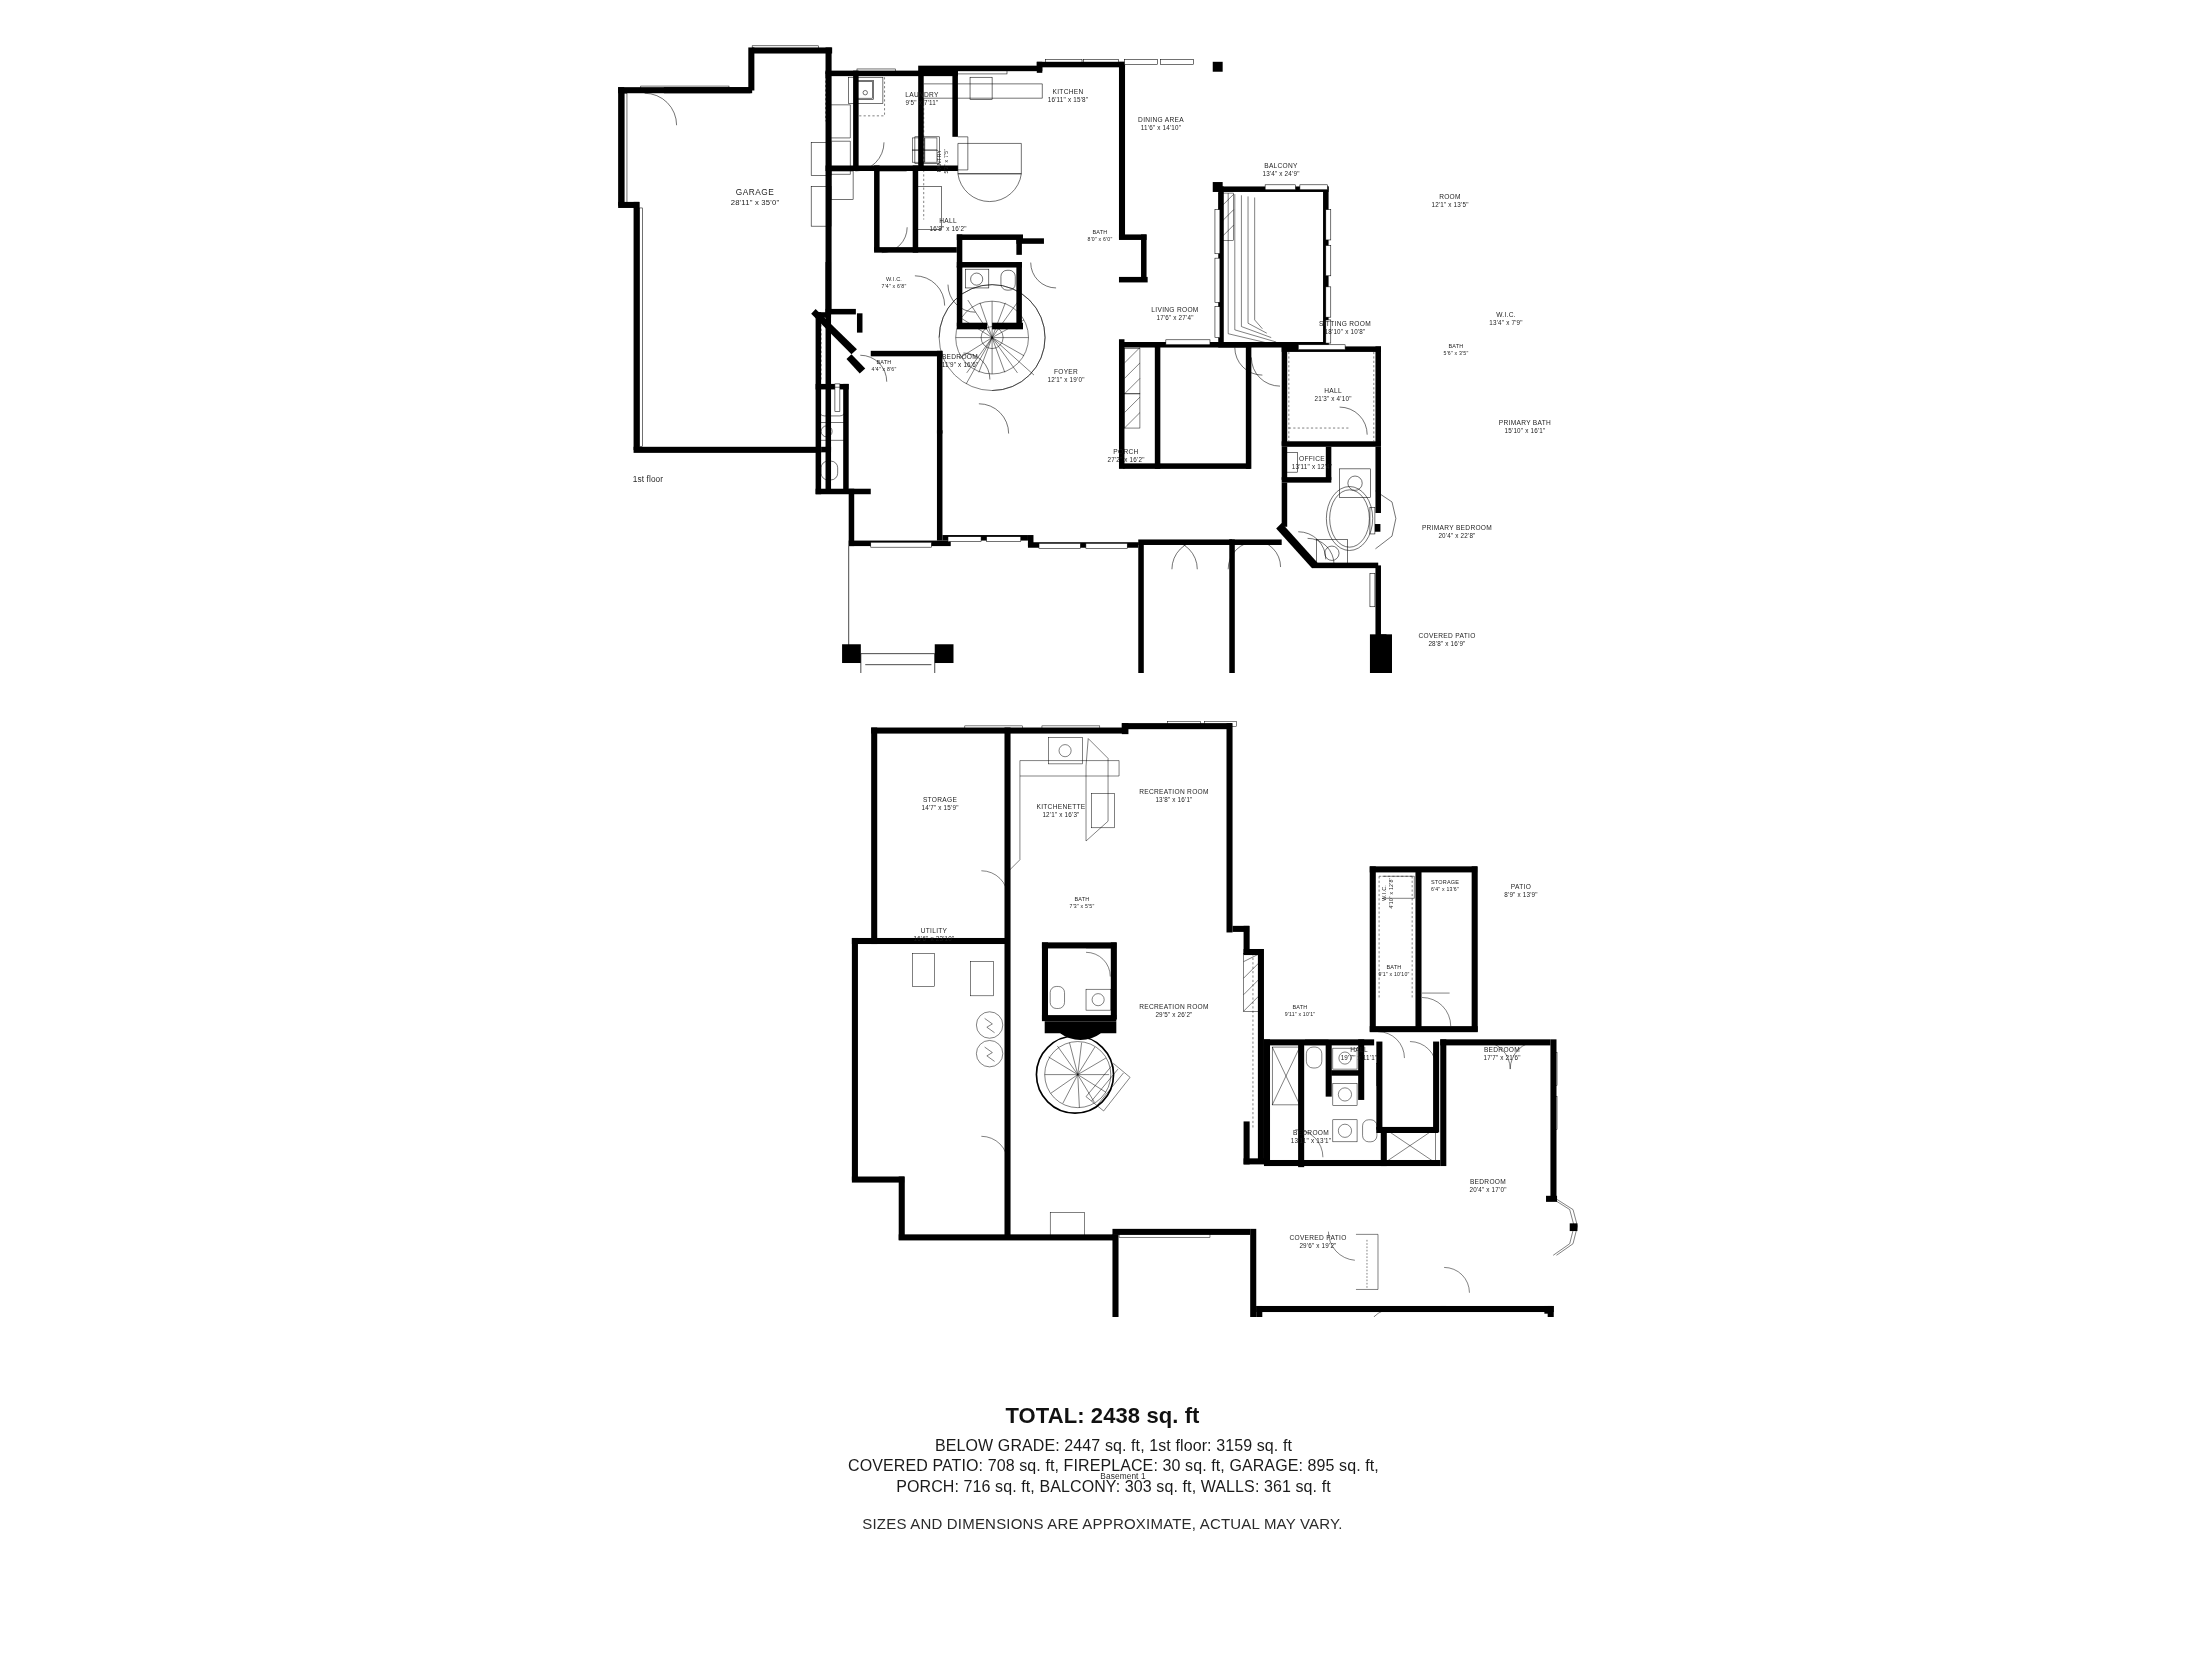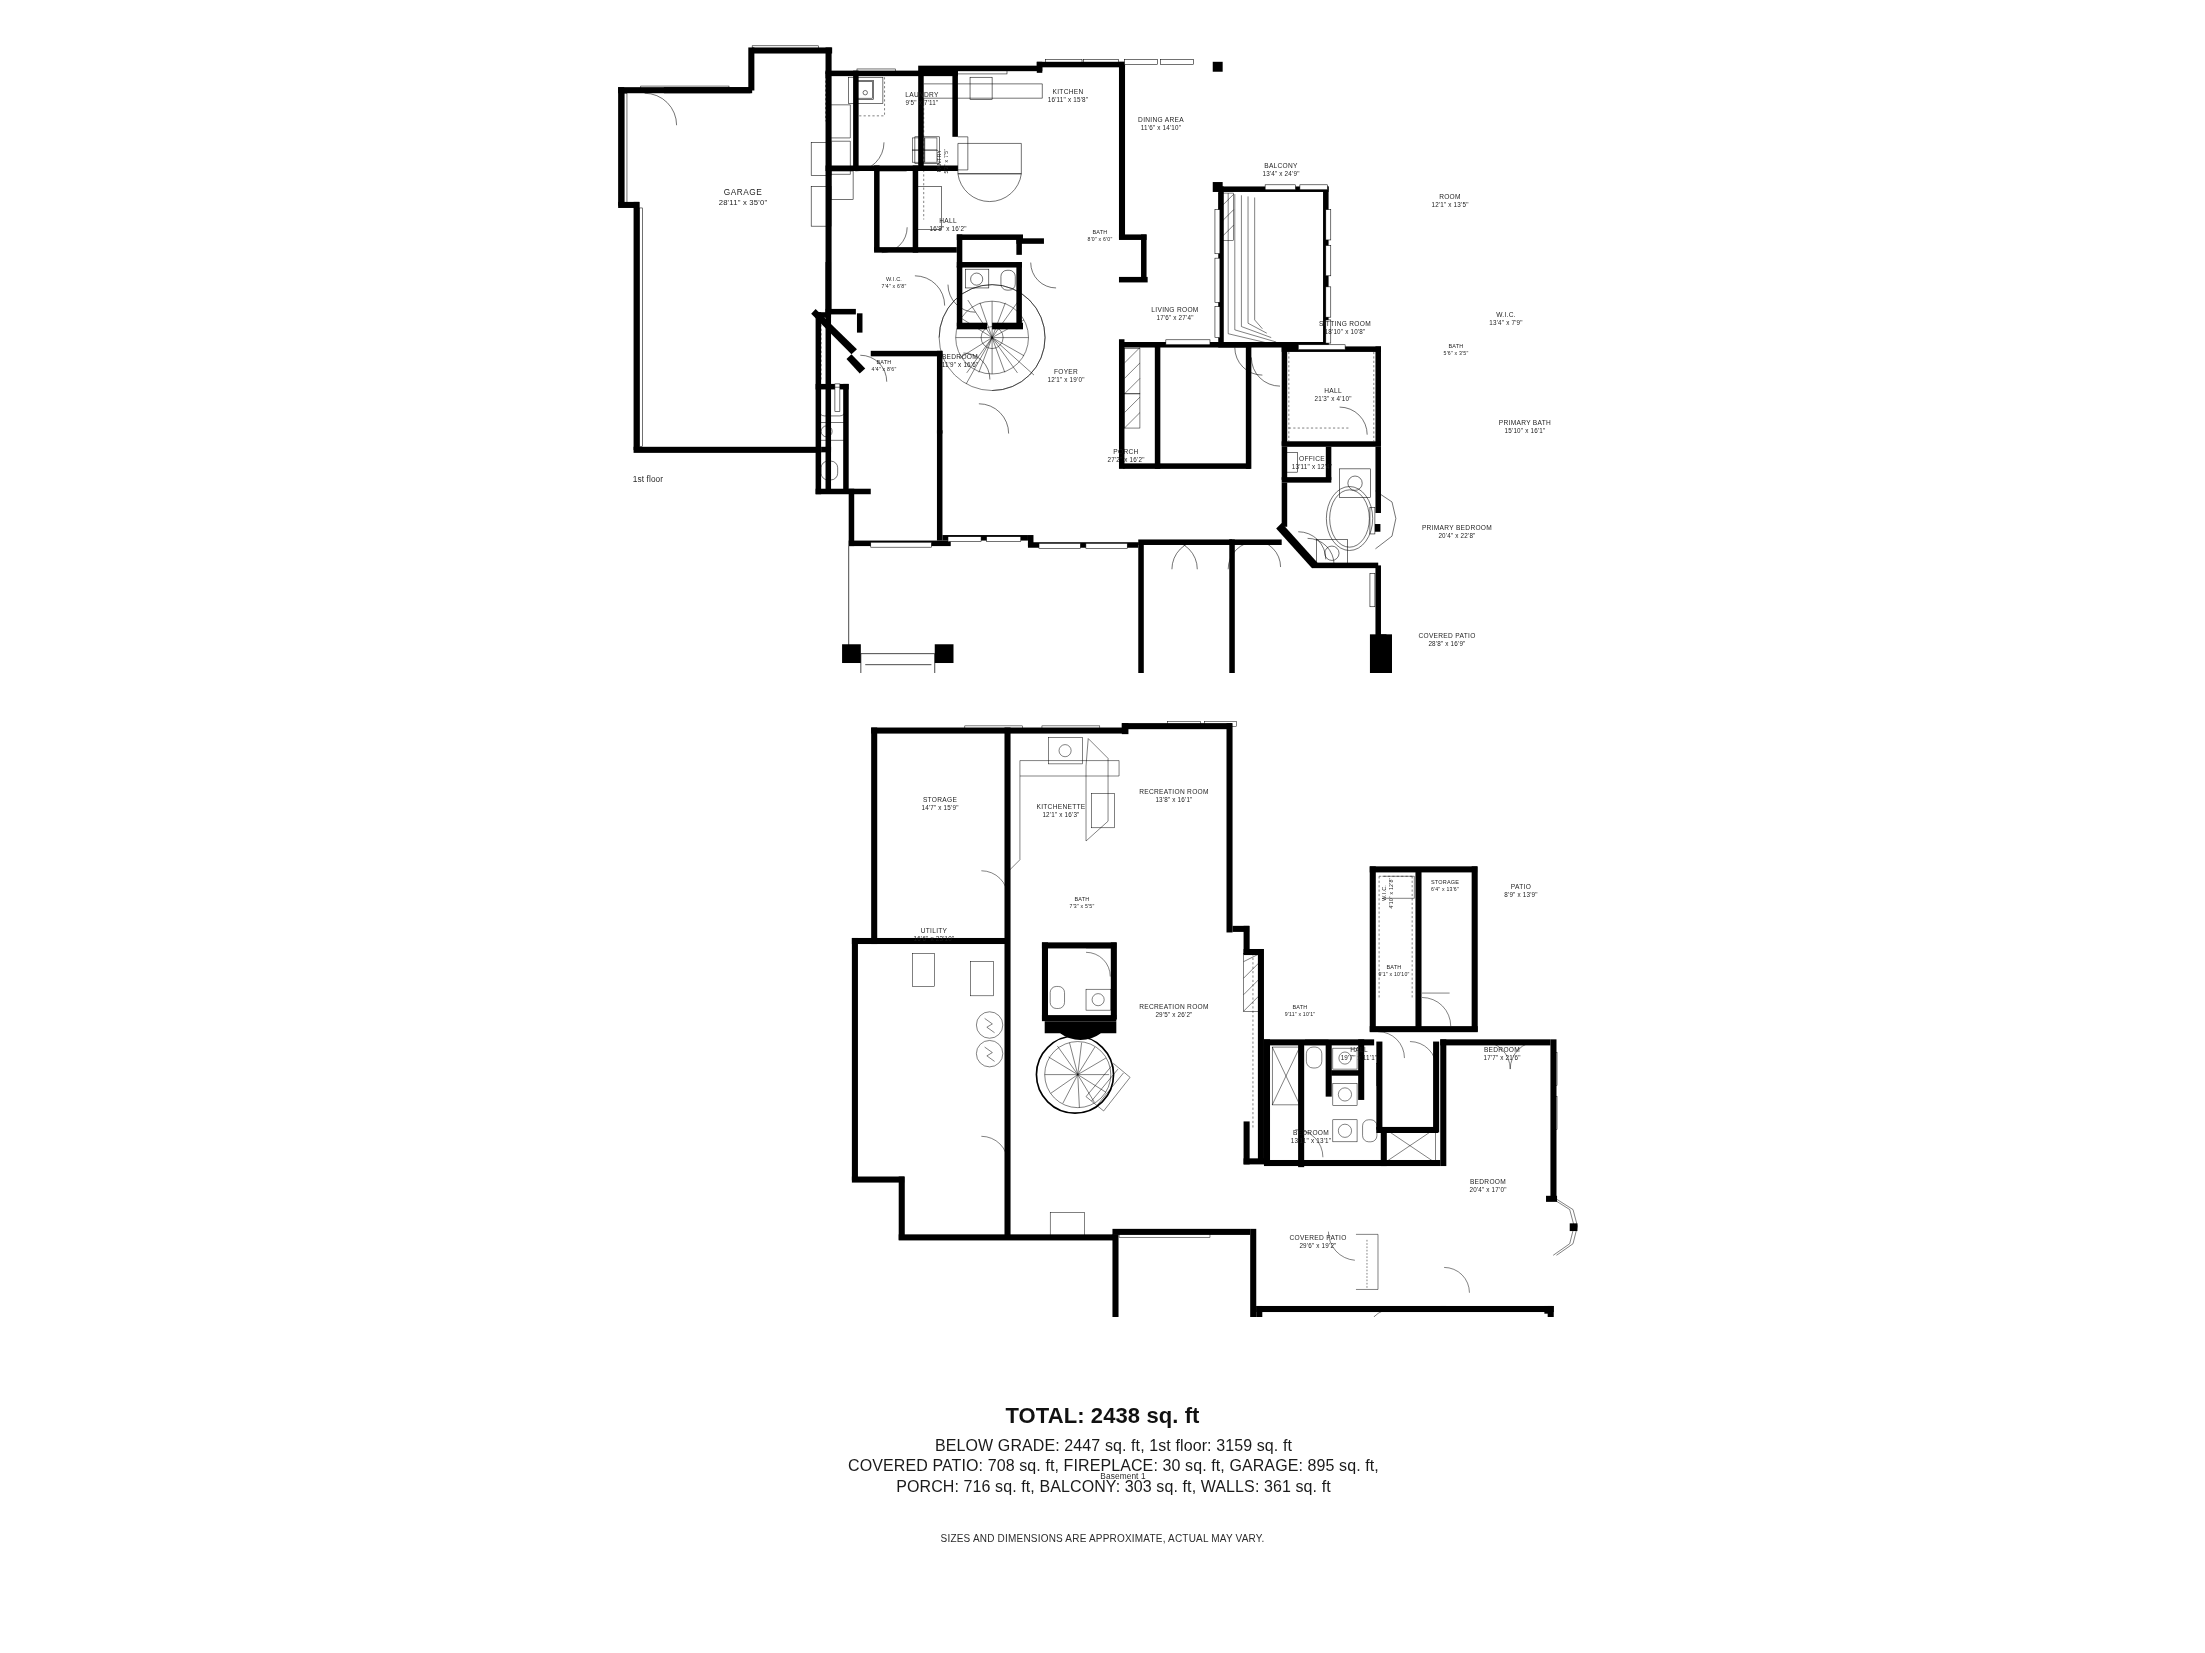--- a/index.html
+++ b/index.html
@@ -45,21 +45,21 @@
     text-align:center;
   }
   #summary .total{
     font-size:22px;font-weight:bold;letter-spacing:0.1px;margin:0 0 6.6px 0;
     color:#111;
   }
   #summary .line{
     font-size:16px;letter-spacing:0.1px;line-height:1.30;color:#1a1a1a;padding-left:22px;
   }
   #summary .disclaimer{
-    margin-top:35px;font-size:10px;letter-spacing:0.2px;color:#2b2b2b;
+    margin-top:17px;font-size:15px;letter-spacing:0.2px;color:#2b2b2b;
   }
 </style>
 </head>
 <body>
 
 <div id="sheet">
 
   <div class="plan" id="plan-first" style="left:606px;top:11px;width:1048px;height:662px;">
     <svg width="1048" height="662" viewBox="0 0 1900 1200" xmlns="http://www.w3.org/2000/svg">
       <g fill="none" stroke="#000" stroke-width="1.1" shape-rendering="geometricPrecision">
@@ -350,21 +350,21 @@
           <path d="M1420 1228 v 250"></path>
           <path d="M1428 1228 v 250"></path>
           <rect x="1180" y="1478" width="36" height="36" fill="#000" stroke="none"></rect>
           <rect x="1400" y="1478" width="36" height="36" fill="#000" stroke="none"></rect>
           <path d="M1216 1492 h 184 M1216 1500 h 184"></path>
         </g>
 
       </g>
     </svg>
 
-    <div class="rlabel" style="left:137px;top:186px;">
+    <div class="rlabel" style="left:149px;top:186px;">
       <span class="nm">GARAGE</span>
         <span class="dm">28'11" x 35'0"</span>
       </div>
     <div class="rlabel sm" style="left:316px;top:88px;">
       <span class="nm">LAUNDRY</span>
         <span class="dm">9'5" x 7'11"</span>
       </div>
     <div class="rlabel xs vert" style="left:337px;top:150px;">
       <span class="nm">PANTRY</span>
         <span class="dm">5'2" x 7'5"</span>

